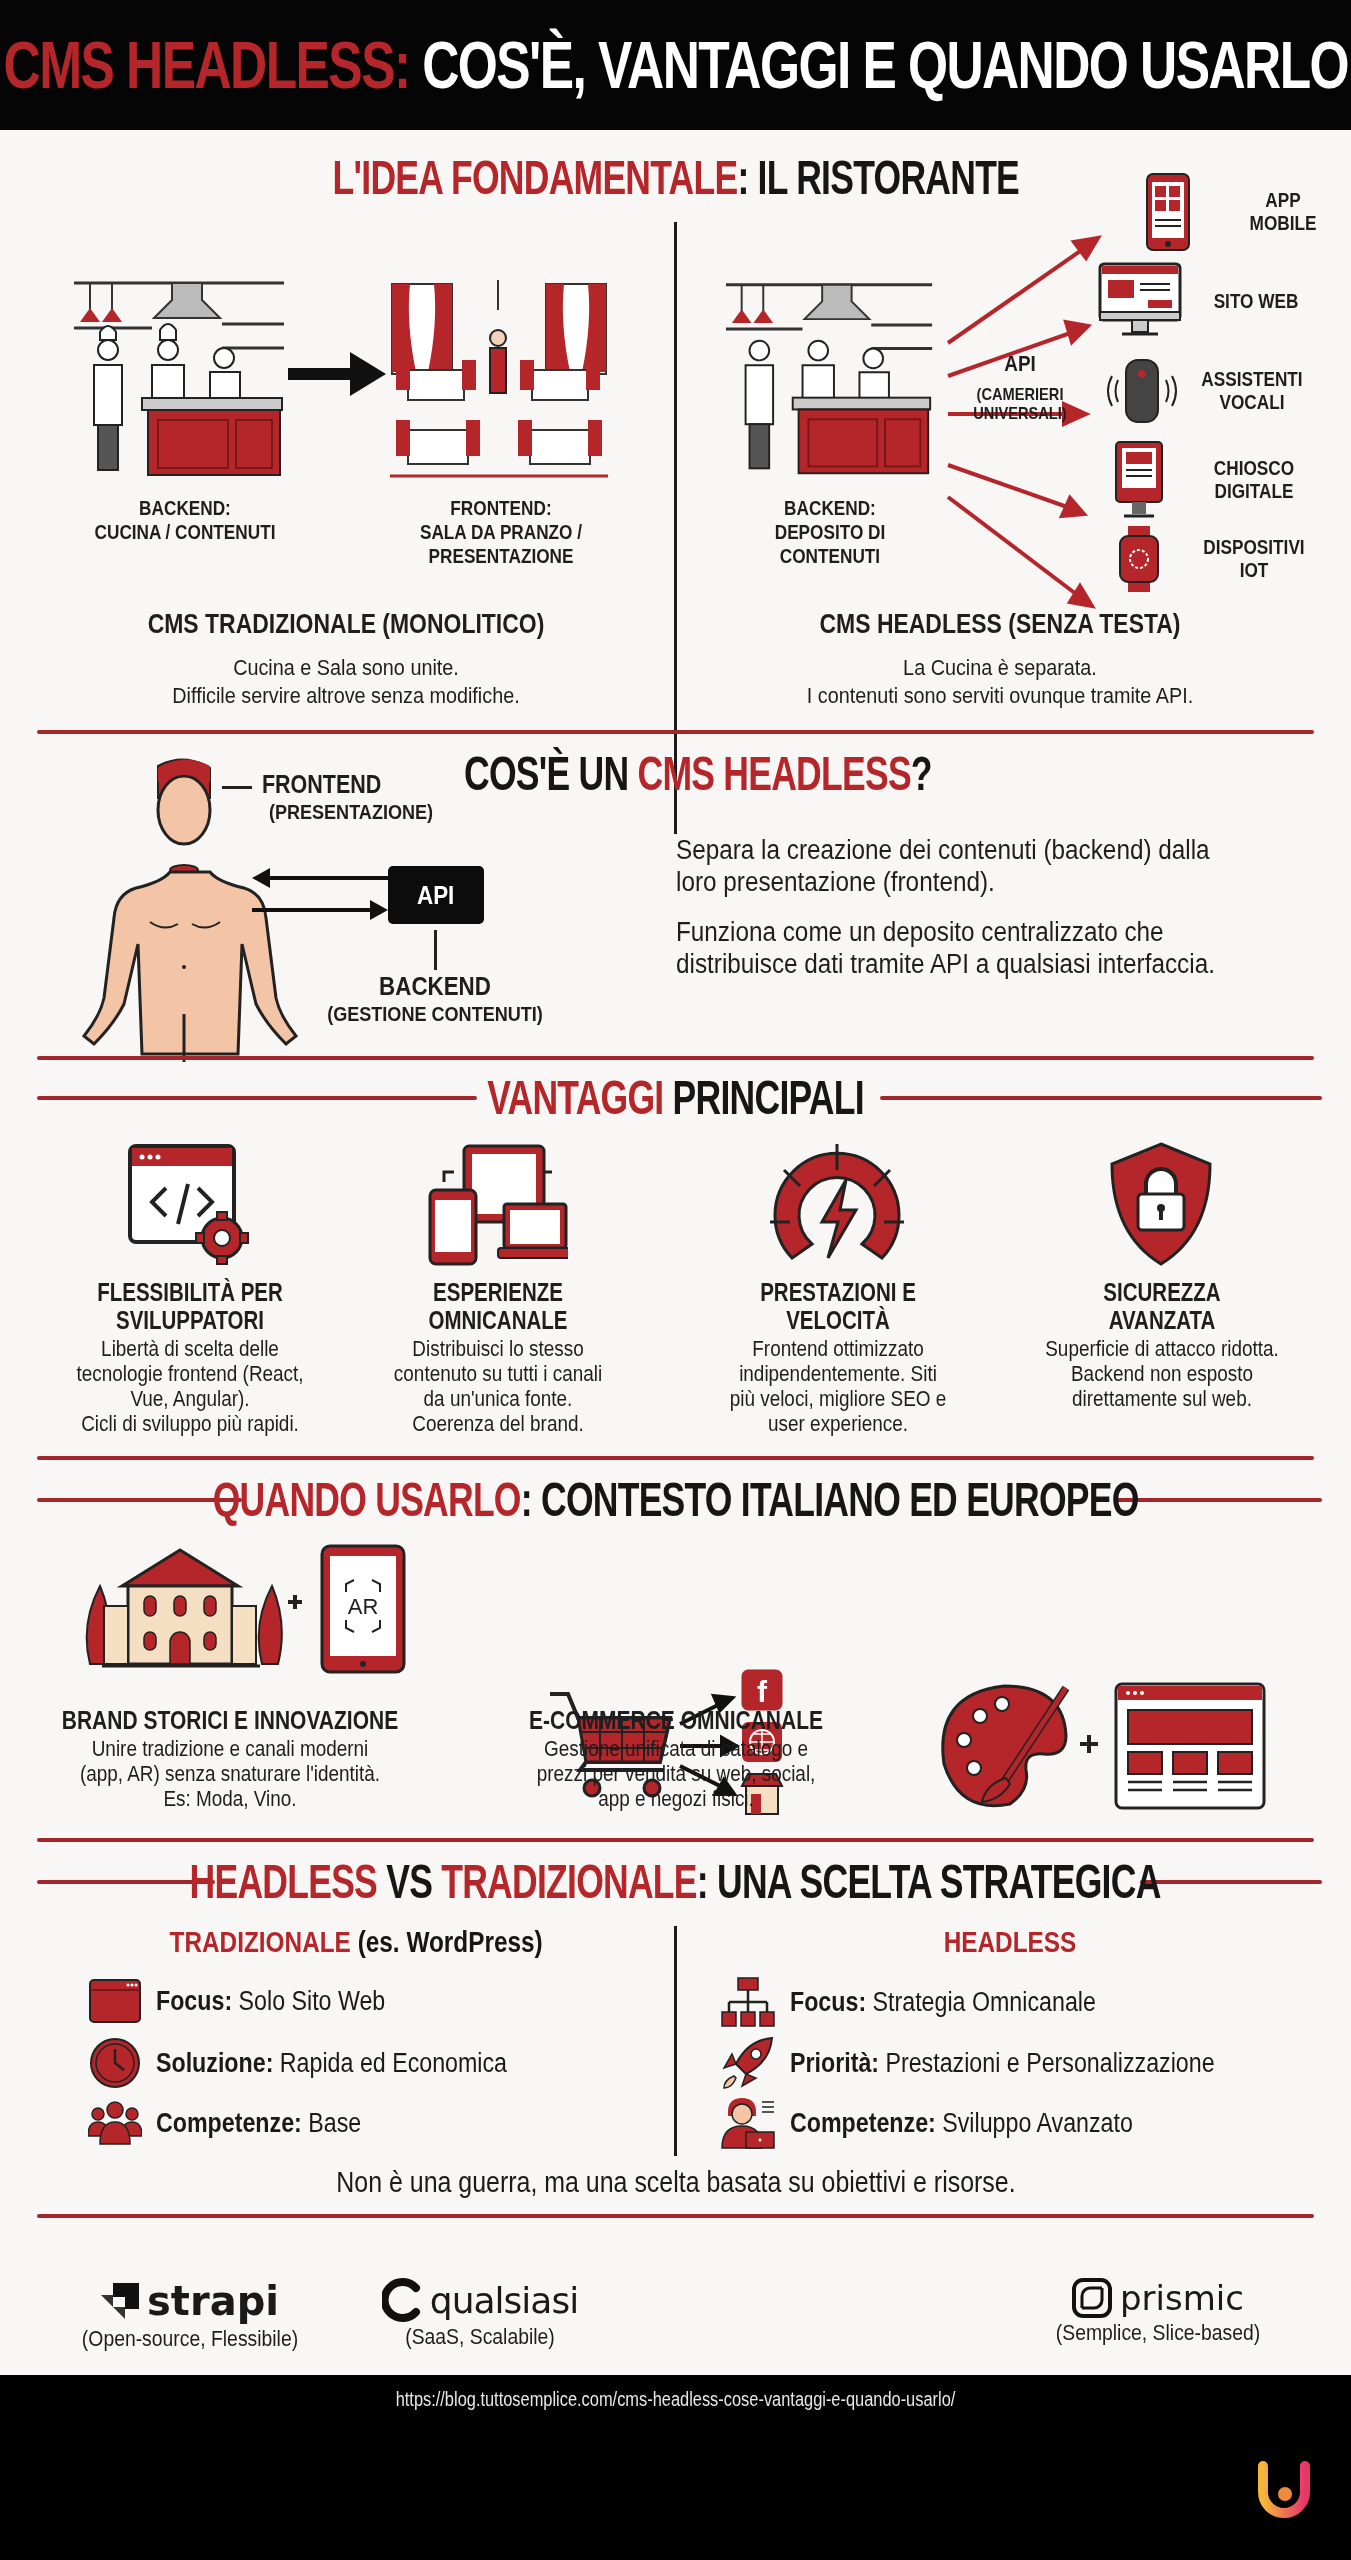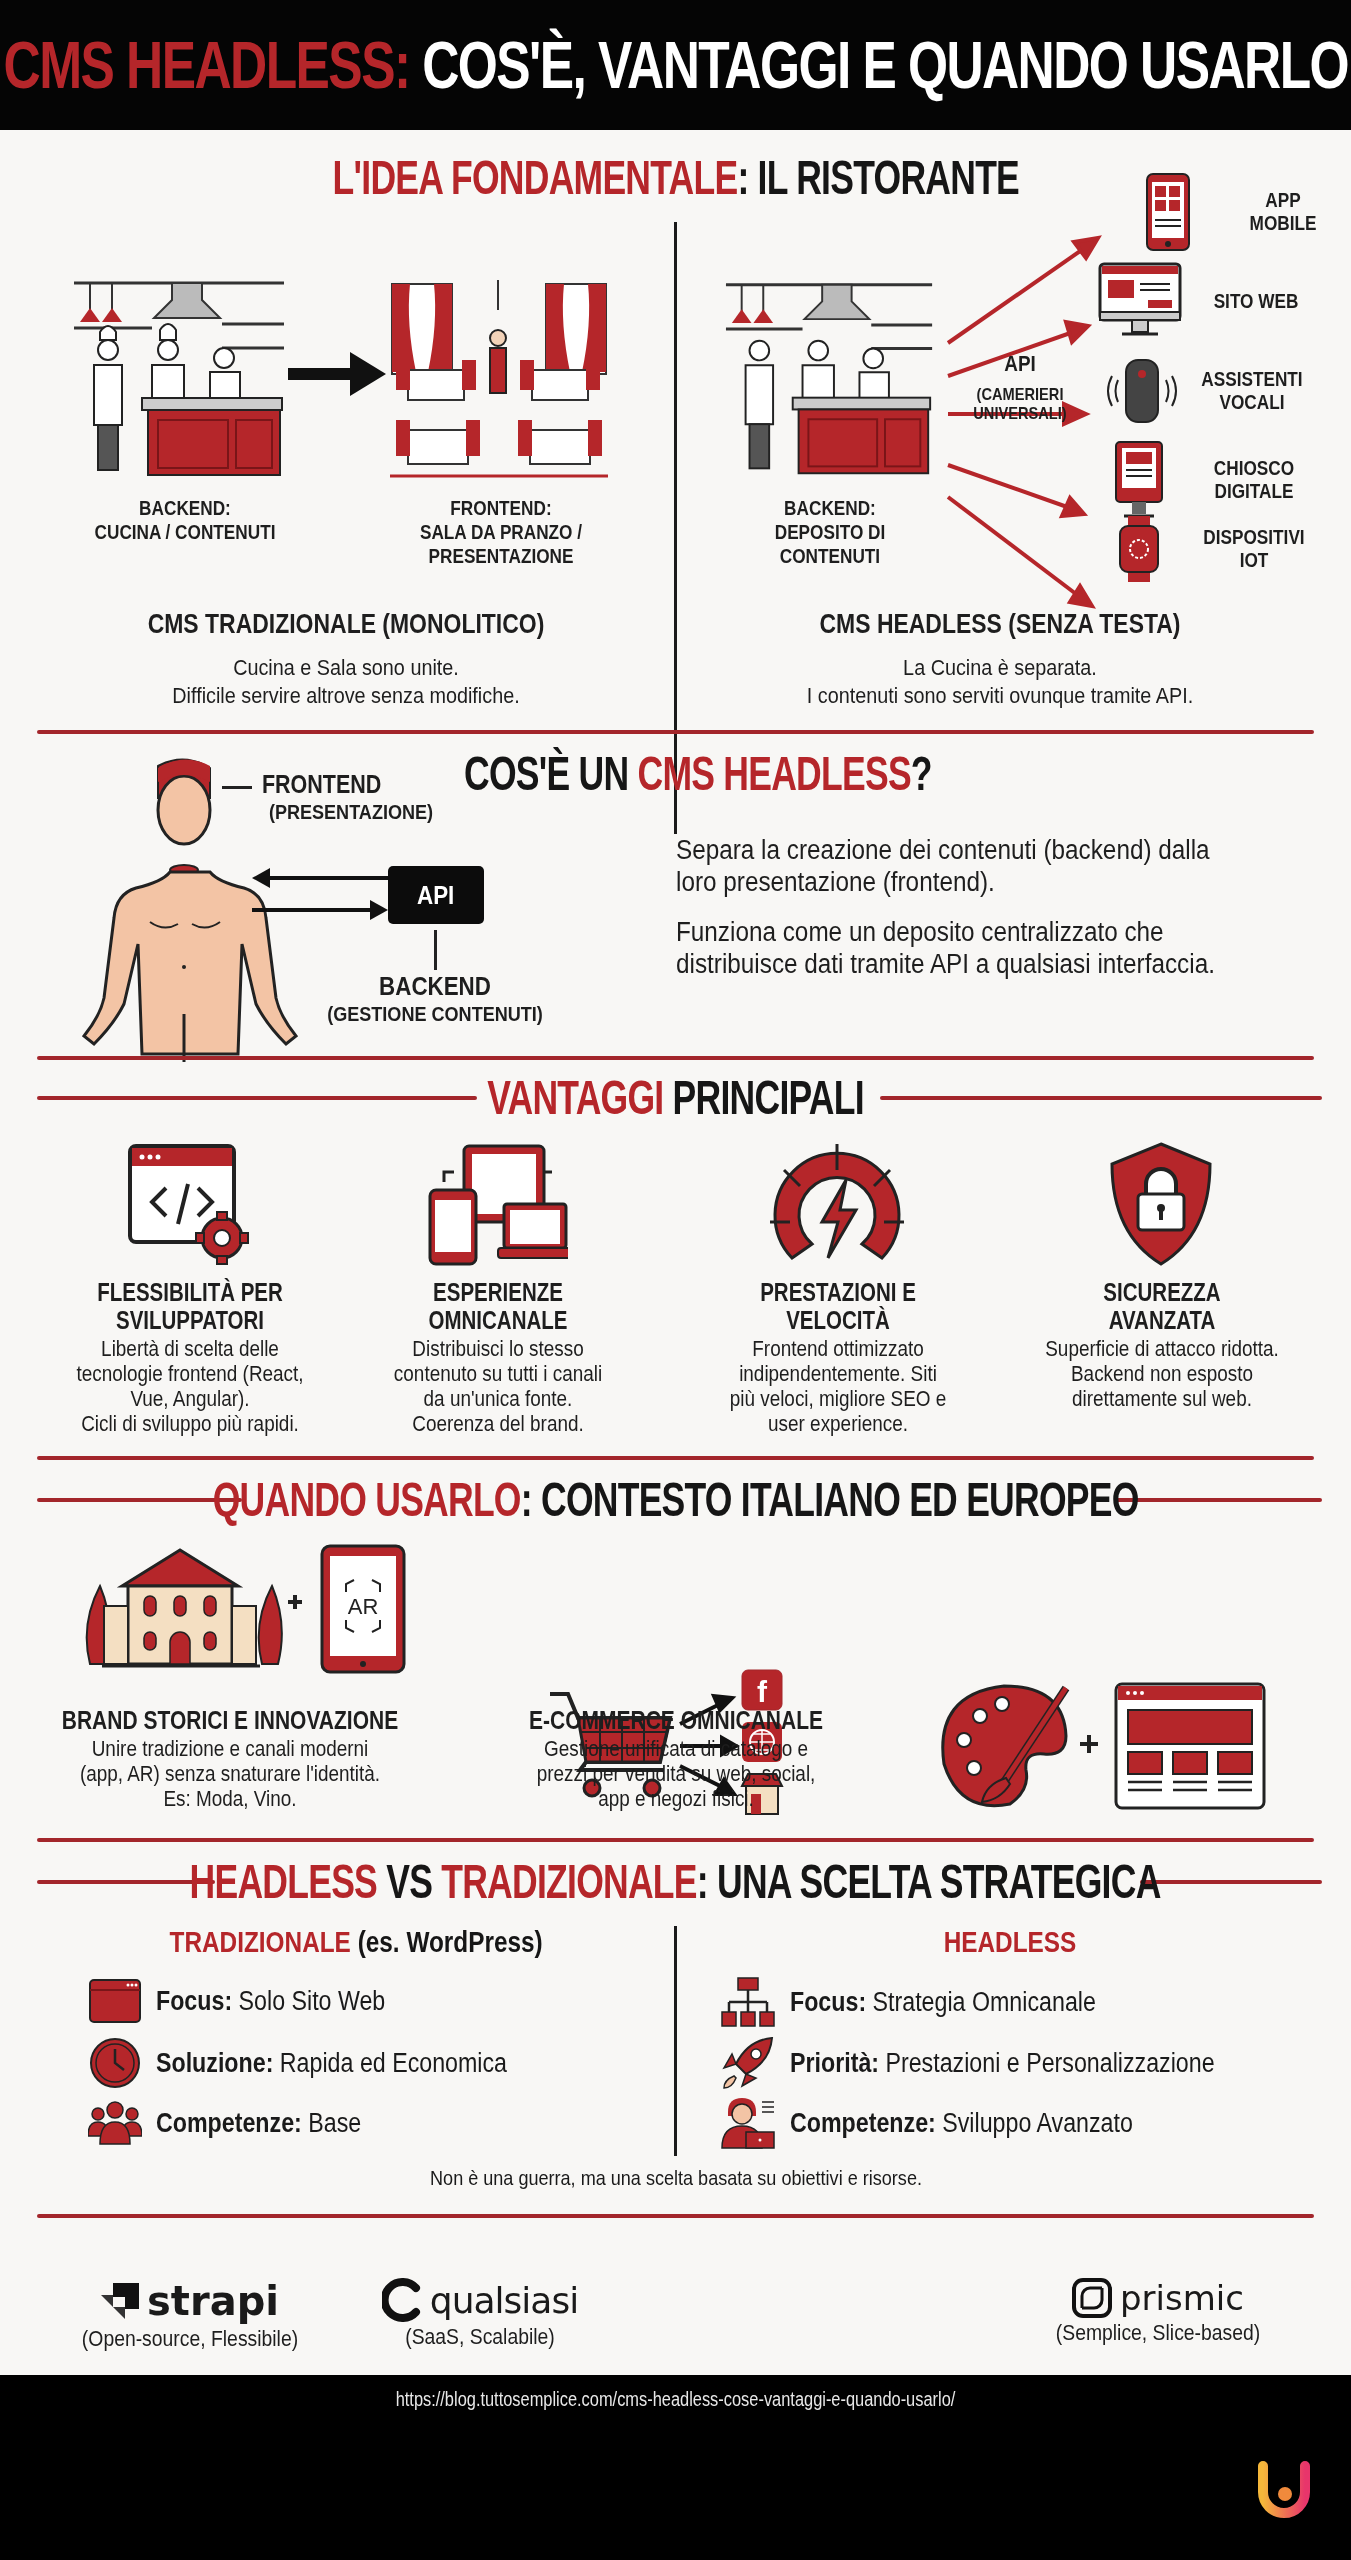--- a/index.html
+++ b/index.html
@@ -250,21 +250,21 @@
         <line x1="12" y1="30" x2="38" y2="30" stroke="#222" stroke-width="2"></line>
           <line x1="12" y1="36" x2="38" y2="36" stroke="#222" stroke-width="2"></line>
         <rect x="18" y="62" width="14" height="12" fill="#666"></rect>
           <line x1="10" y1="76" x2="40" y2="76" stroke="#222" stroke-width="3"></line>
       </svg>
       <div class="lab" style="margin-left:20px;">
         <div>CHIOSCO</div>
         <div>DIGITALE</div>
       </div>
     </div>
-    <div class="chan" style="left:1118px; top:386px;">
+    <div class="chan" style="left:1118px; top:396px;">
       <svg width="42" height="66" viewBox="0 0 42 66">
         <rect x="10" y="0" width="22" height="12" fill="#b5262a"></rect>
           <rect x="10" y="54" width="22" height="12" fill="#b5262a"></rect>
         <rect x="2" y="10" width="38" height="46" rx="8" fill="#b5262a" stroke="#222" stroke-width="2"></rect>
         <circle cx="21" cy="33" r="9" fill="none" stroke="#fff" stroke-width="2" stroke-dasharray="3 2"></circle>
       </svg>
       <div class="lab" style="margin-left:24px;">
         <div>DISPOSITIVI</div>
         <div>IOT</div>
       </div>
@@ -558,21 +558,21 @@
           <path d="M8 16 q0 -14 14 -14 q14 0 14 14 v4 h-28z" fill="#b5262a"></path>
           <circle cx="22" cy="18" r="10" fill="#f3c4a5" stroke="#222" stroke-width="1.5"></circle>
           <path d="M2 52 q0 -22 20 -22 q20 0 20 22z" fill="#b5262a" stroke="#222" stroke-width="1.5"></path>
           <rect x="26" y="36" width="28" height="16" fill="#b5262a" stroke="#222" stroke-width="1.5"></rect>
           <circle cx="40" cy="44" r="1.5" fill="#fff"></circle>
           <path d="M42 6 h12 M42 11 h12 M42 16 h12" stroke="#222" stroke-width="1.5"></path>
         </svg>
       <span class="txt"><b>Competenze:</b><span> Sviluppo Avanzato</span></span>
     </div>
 
-    <div style="position:absolute; left:0; right:0; top:2036px; text-align:center; font-size:21px;">
+    <div style="position:absolute; left:0; right:0; top:2036px; text-align:center; font-size:29px;">
       <span style="display:inline-block; transform:scaleX(0.86);">Non è una guerra, ma una scelta basata su obiettivi e risorse.</span>
     </div>
 
     <div class="hr" style="top:2084px;"></div>
 
 
     <div class="logo" style="left:40px; top:2148px;">
       <div class="name">
         <svg width="38" height="36" viewBox="0 0 38 36">
             <path d="M12 0 h26 v26 h-14 v-12 h-12z" fill="#111"></path>

